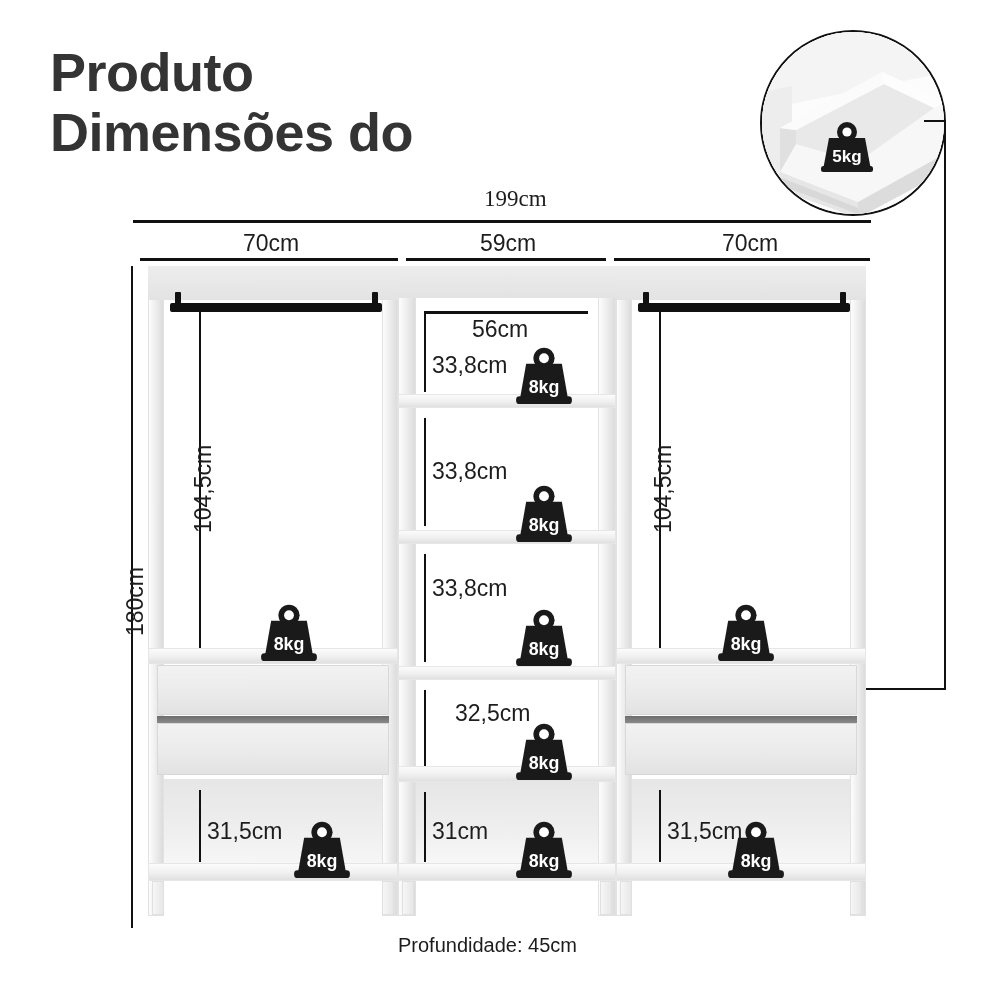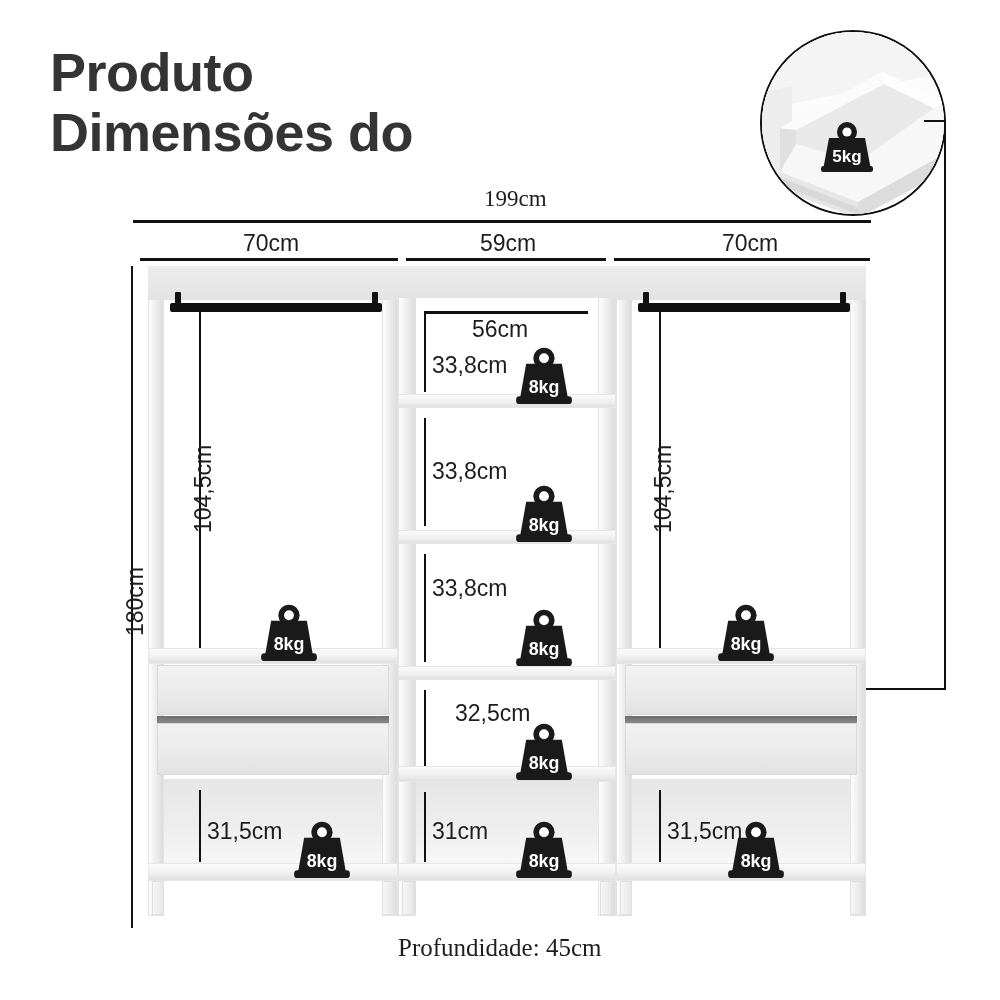--- a/index.html
+++ b/index.html
@@ -99,23 +99,22 @@
     border: 2px solid #111;
     overflow: hidden;
     background: #fdfdfd;
   }
   .inset-photo { position: absolute; inset: 0; }
   .leader { position: absolute; background: #111; }
 
   
   .caption {
     position: absolute;
-    font-size: 25px; color: #1d1d1d;
+    font-size: 20px; color: #1d1d1d;
     white-space: nowrap;
-    font-family: Liberation Serif, serif;
   }
 </style>
 </head>
 <body>
 
 <div id="stage">
 
   <div class="title">
     <div>Produto</div>
     <div>Dimensões do</div>

